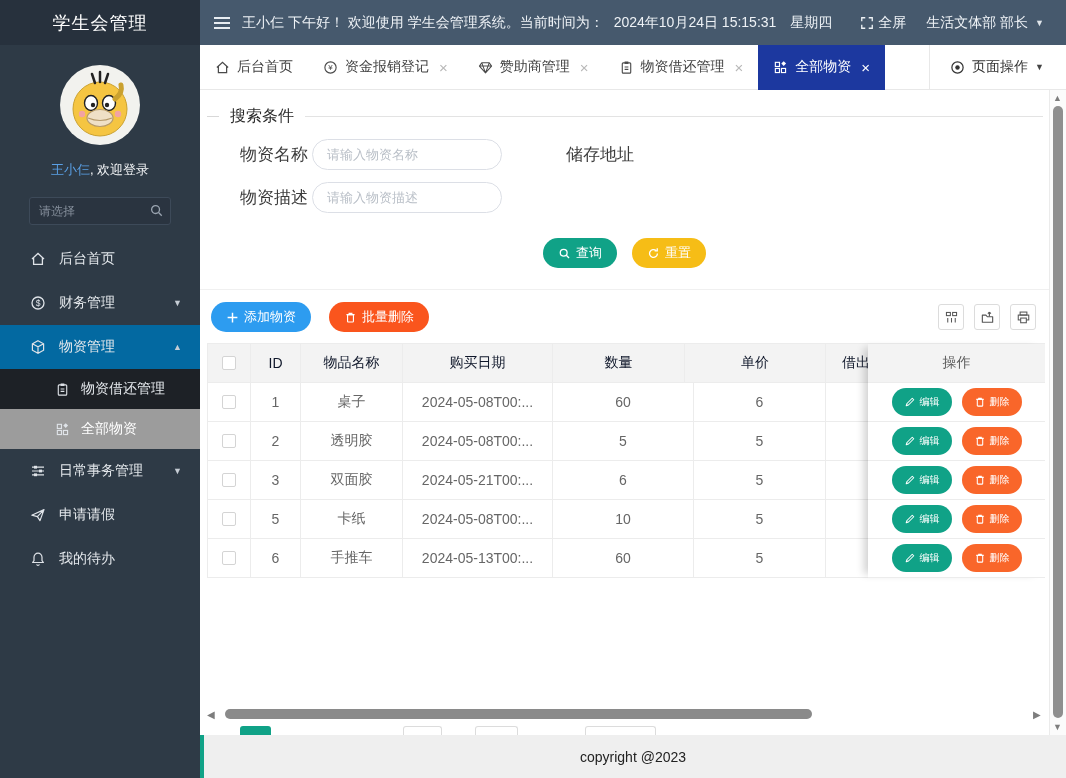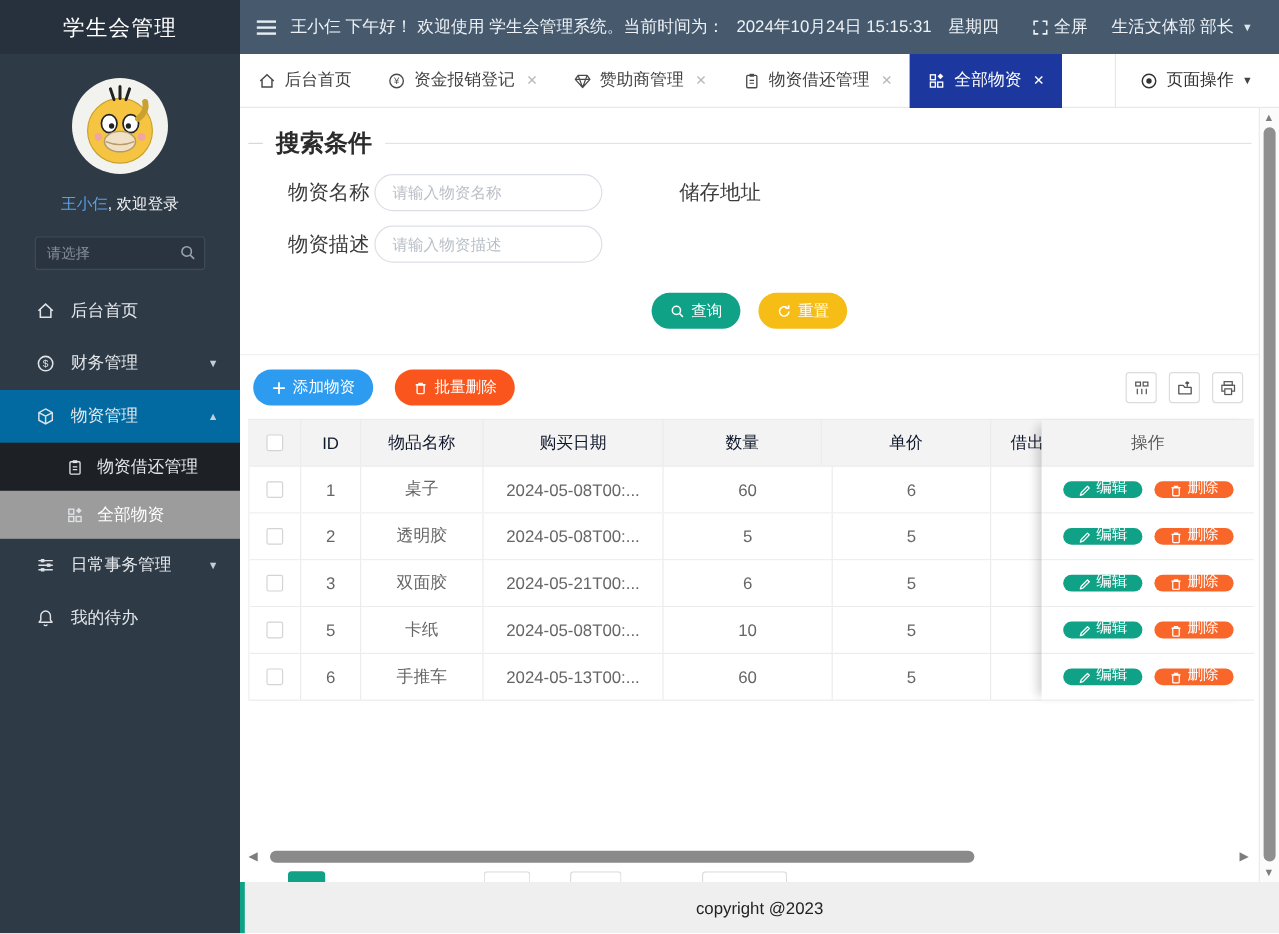--- a/index.html
+++ b/index.html
@@ -50,21 +50,21 @@
   .tab.active { background:#1c389f; color:#fff; }
   .tab.active .tic, .tab.active .x { color:#fff; }
   .pageops { margin-left:auto; height:45px; display:flex; align-items:center; gap:7px; padding:0 22px 0 20px;
              border-left:1px solid #e8e8e8; cursor:pointer; color:#333; }
   .pageops .tri { font-size:9px; color:#444; }
 
   
   .content { position:absolute; left:200px; top:90px; width:849px; height:645px; background:#fff; overflow:hidden; }
   .sec-title { display:flex; align-items:center; margin:16px 6px 0 7px; }
   .sec-title .ln-s { width:12px; height:1px; background:#d8d8d8; }
-  .sec-title .tt { padding:0 11px; font-size:20px; color:#2b2b2b;font-weight:bold; }
+  .sec-title .tt { padding:0 11px; font-size:16px; color:#2b2b2b; }
   .sec-title .ln-l { flex:1; height:1px; background:#e3e3e3; }
 
   .form-row { display:flex; align-items:center; margin-top:12px; padding-left:40px; }
   .form-row:first-of-type { margin-top:27px; }
   .f-label { width:58px; text-align:right; font-size:17px; color:#3c3c3c; margin-right:14px; white-space:nowrap; }
   .f-input { width:190px; height:31px; border:1px solid #dcdfe6; border-radius:16px; padding:0 14px;
              font-size:13px; color:#333; outline:none; font-family:"Liberation Sans", sans-serif; }
   .f-input::placeholder { color:#b9bfc7; }
   .fgroup2 { display:flex; align-items:center; margin-left:64px; }
 
@@ -88,22 +88,22 @@
   .trow.head { background:#f3f3f3; }
   .tc { display:flex; align-items:center; justify-content:center; border-right:1px solid #ececec;
         font-size:14px; color:#666; overflow:hidden; white-space:nowrap; }
   .trow.head .tc { color:#0f172a; }
   .c-cb { width:43px; } .c-id { width:50px; } .c-name { width:102px; } .c-date { width:150px; }
   .c-price { width:141px; } .c-qty { width:132px; } .c-borrow { width:60px; border-right:none; }
   .cb { width:14px; height:14px; border:1px solid #d4d4d4; border-radius:2px; background:#fff; display:inline-block; cursor:pointer; }
   .opcol { position:absolute; top:0; right:0; width:177px; box-shadow:-8px 0 8px -4px rgba(0,0,0,0.18); }
   .opcell { height:39px; border-bottom:1px solid #ececec; background:#fff; display:flex; align-items:center; justify-content:center; gap:10px; }
   .opcell.head { background:#f3f3f3; font-size:14px; color:#5a5a5a; }
-  .pill-sm { height:14px; border:none; border-radius:14px; color:#fff; font-size:13px; display:inline-flex;
-             align-items:flex-end; gap:4px; padding:0 12px; cursor:pointer; font-family:"Liberation Sans", sans-serif; }
+  .pill-sm { height:28px; border:none; border-radius:14px; color:#fff; font-size:10px; display:inline-flex;
+             align-items:center; gap:4px; padding:0 12px; cursor:pointer; font-family:"Liberation Sans", sans-serif; }
   .pill-edit { background:#10a287; }
   .pill-rdel { background:#f9662a; }
 
   
   .hscroll { position:absolute; left:7px; top:616px; width:838px; height:16px; display:flex; align-items:center; }
   .hs-arrow { color:#7d7d7d; font-size:10px; width:12px; cursor:pointer; }
   .hs-arrow.r { position:absolute; right:0; }
   .hs-thumb { position:absolute; left:18px; width:587px; height:10px; background:#8a8a8a; border-radius:5px; cursor:pointer; }
   .pag { position:absolute; left:0; top:636px; width:100%; height:9px; }
   .pag .pg { position:absolute; top:0; height:9px; border-radius:3px 3px 0 0; cursor:pointer; }
@@ -216,20 +216,28 @@
         <span class="ic">
             <svg width="16" height="16" viewBox="0 0 16 16">
               <path d="M2 4.2 H14 M2 8 H14 M2 11.8 H14" stroke="currentColor" stroke-width="1.2"></path>
               <rect x="4" y="2.8" width="3" height="2.8" fill="currentColor"></rect>
               <rect x="9" y="6.6" width="3" height="2.8" fill="currentColor"></rect>
               <rect x="4" y="10.4" width="3" height="2.8" fill="currentColor"></rect>
             </svg>
           </span>
         <span>日常事务管理</span>
         <span class="arrow">▼</span>
+      </div>
+      <div class="mi">
+        <span class="ic">
+            <svg width="16" height="16" viewBox="0 0 16 16">
+              <path d="M1.8 8.2 L14 2.6 L10 13.6 L7.4 9.6 Z M7.4 9.6 L14 2.6" fill="none" stroke="currentColor" stroke-width="1.2" stroke-linejoin="round"></path>
+            </svg>
+          </span>
+        <span>申请请假</span>
       </div>
       <div class="mi">
         <span class="ic">
             <svg width="16" height="16" viewBox="0 0 16 16">
               <path d="M8 2.2 a4 4 0 0 1 4 4 v3.4 l1.4 1.9 H2.6 L4 9.6 V6.2 a4 4 0 0 1 4 -4 Z" fill="none" stroke="currentColor" stroke-width="1.2" stroke-linejoin="round"></path>
               <path d="M6.6 13.4 a1.5 1.5 0 0 0 2.8 0" fill="none" stroke="currentColor" stroke-width="1.2"></path>
             </svg>
           </span>
         <span>我的待办</span>
       </div>

